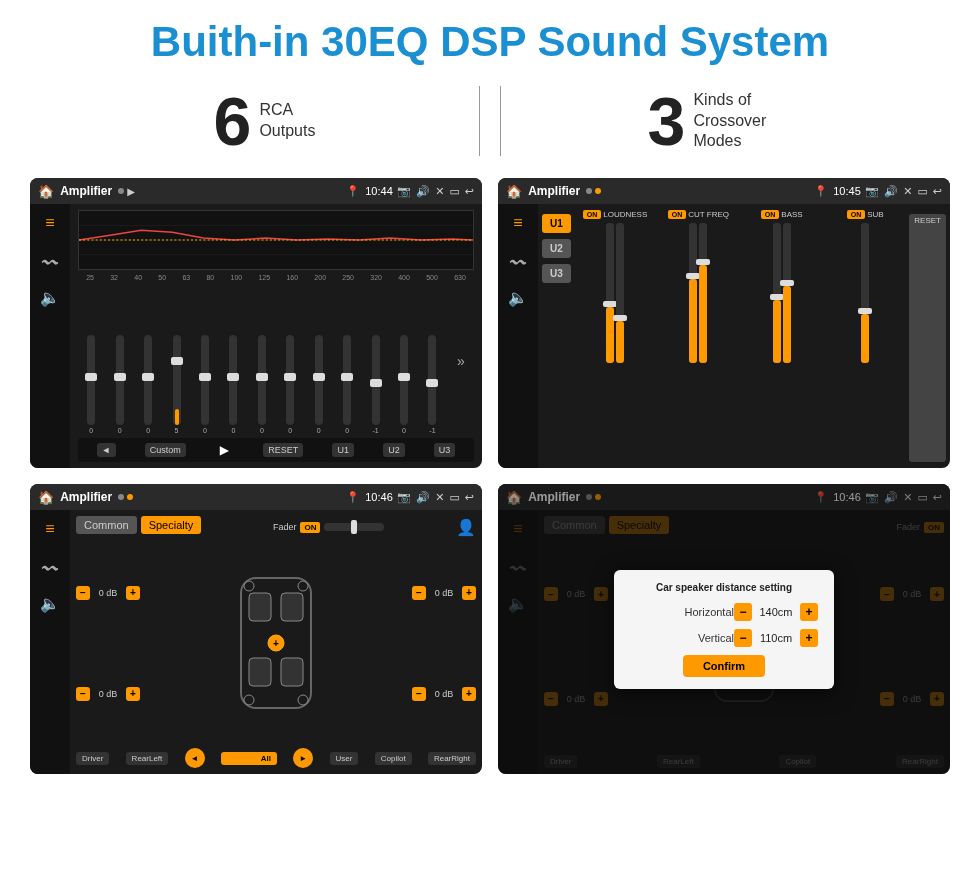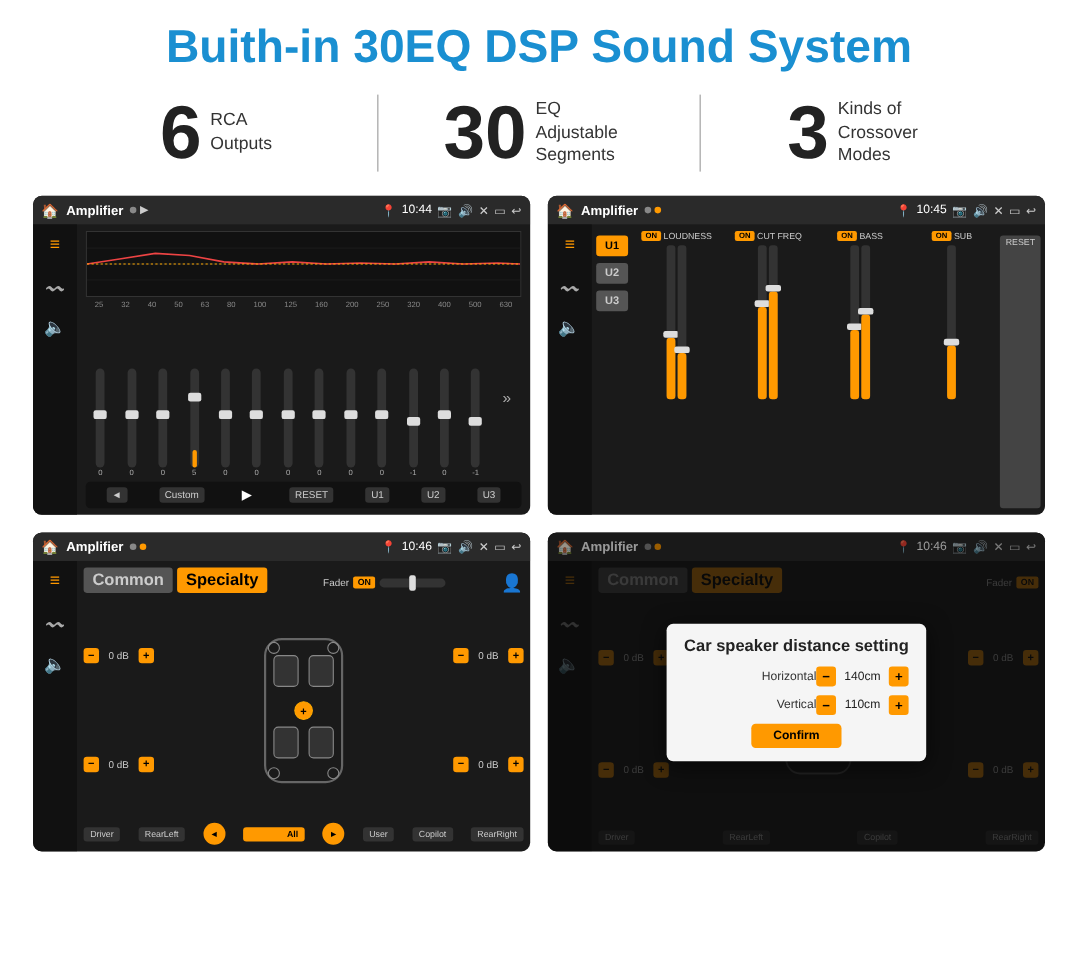--- a/index.html
+++ b/index.html
@@ -367,25 +367,24 @@
 
     .fader-tabs {
       display: flex;
       gap: 4px;
       margin-bottom: 4px;
     }
 
     .fader-tab {
       background: #555;
       color: #ccc;
-      font-size: 15px;
+      font-size: 11px;
       padding: 3px 8px;
       border-radius: 3px;
       cursor: pointer;
-      font-weight: bold;
     }
 
     .fader-tab.active {
       background: #f90;
       color: #000;
     }
 
     .fader-label {
       color: #ccc;
       font-size: 9px;
@@ -485,21 +484,21 @@
 
     .dialog-box {
       background: #f5f5f5;
       border-radius: 6px;
       padding: 12px 16px;
       min-width: 220px;
       box-shadow: 0 4px 20px rgba(0,0,0,0.6);
     }
 
     .dialog-title {
-      font-size: 15px;
+      font-size: 10px;
       font-weight: bold;
       color: #222;
       margin-bottom: 10px;
       text-align: center;
     }
 
     .dialog-row {
       display: flex;
       align-items: center;
       justify-content: flex-end;
@@ -557,24 +556,20 @@
 <body>
 
 <h1 class="page-title">Buith-in 30EQ DSP Sound System</h1>
 
 <div class="stats-row">
   <div class="stat-item">
     <span class="stat-number">6</span>
     <span class="stat-text">RCA<br>Outputs</span>
   </div>
   <div class="stat-divider"></div>
-  <div class="stat-item">
-    <span class="stat-number">30</span>
-    <span class="stat-text">EQ Adjustable<br>Segments</span>
-  </div>
   <div class="stat-divider"></div>
   <div class="stat-item">
     <span class="stat-number">3</span>
     <span class="stat-text">Kinds of<br>Crossover Modes</span>
   </div>
 </div>
 
 <div class="screens-grid">
 
   <div class="screen">

